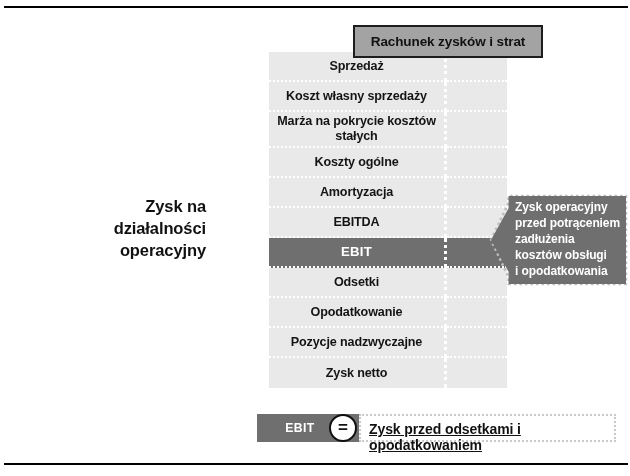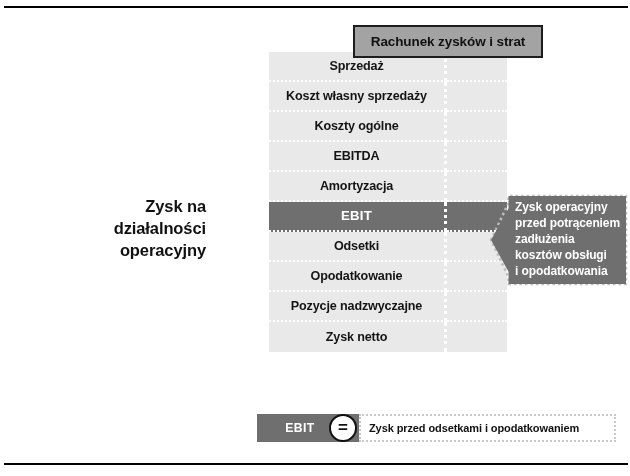--- a/index.html
+++ b/index.html
@@ -216,29 +216,30 @@
   .legend-eq-glyph {
     font-size: 17px;
     font-weight: bold;
     color: #111111;
     line-height: 1;
     margin-top: -2px;
   }
   .legend-text {
     position: absolute;
     left: 112px;
-    top: 0;
-    height: 28px;
-    display: flex;
-    align-items: center;
-    font-size: 11px;
+    top: 9px;
+    height: 28px;
+    display: flex;
+    align-items: center;
+    font-size: 14px;
     font-weight: bold;
     color: #111111;
     letter-spacing: -0.1px;
     z-index: 6;
+    text-decoration: underline;
   }
 </style>
 </head>
 <body>
 
 <div class="page-rule top"></div>
 <div class="page-rule bottom"></div>
 
 <div class="side-caption">
   <span class="cap-line">Zysk na</span>
@@ -256,35 +257,41 @@
         <div class="row-label">Sprzedaż</div>
       </div>
       <div class="cell side"></div>
     </div>
     <div class="row row-h1">
       <div class="cell main">
         <div class="row-label">Koszt własny sprzedaży</div>
       </div>
       <div class="cell side"></div>
     </div>
+    <div class="row row-h2">
+      <div class="cell main">
+        <div class="row-label">Marża na pokrycie kosztów stałych</div>
+      </div>
+      <div class="cell side"></div>
+    </div>
     <div class="row row-h1">
       <div class="cell main">
         <div class="row-label">Koszty ogólne</div>
       </div>
       <div class="cell side"></div>
     </div>
     <div class="row row-h1">
       <div class="cell main">
+        <div class="row-label">Amortyzacja</div>
+      </div>
+      <div class="cell side"></div>
+    </div>
+    <div class="row row-h1">
+      <div class="cell main">
         <div class="row-label">EBITDA</div>
-      </div>
-      <div class="cell side"></div>
-    </div>
-    <div class="row row-h1">
-      <div class="cell main">
-        <div class="row-label">Amortyzacja</div>
       </div>
       <div class="cell side"></div>
     </div>
     <div class="row row-h1 highlight">
       <div class="cell main">
         <div class="row-label">EBIT</div>
       </div>
       <div class="cell side"></div>
     </div>
     <div class="row row-h1">

